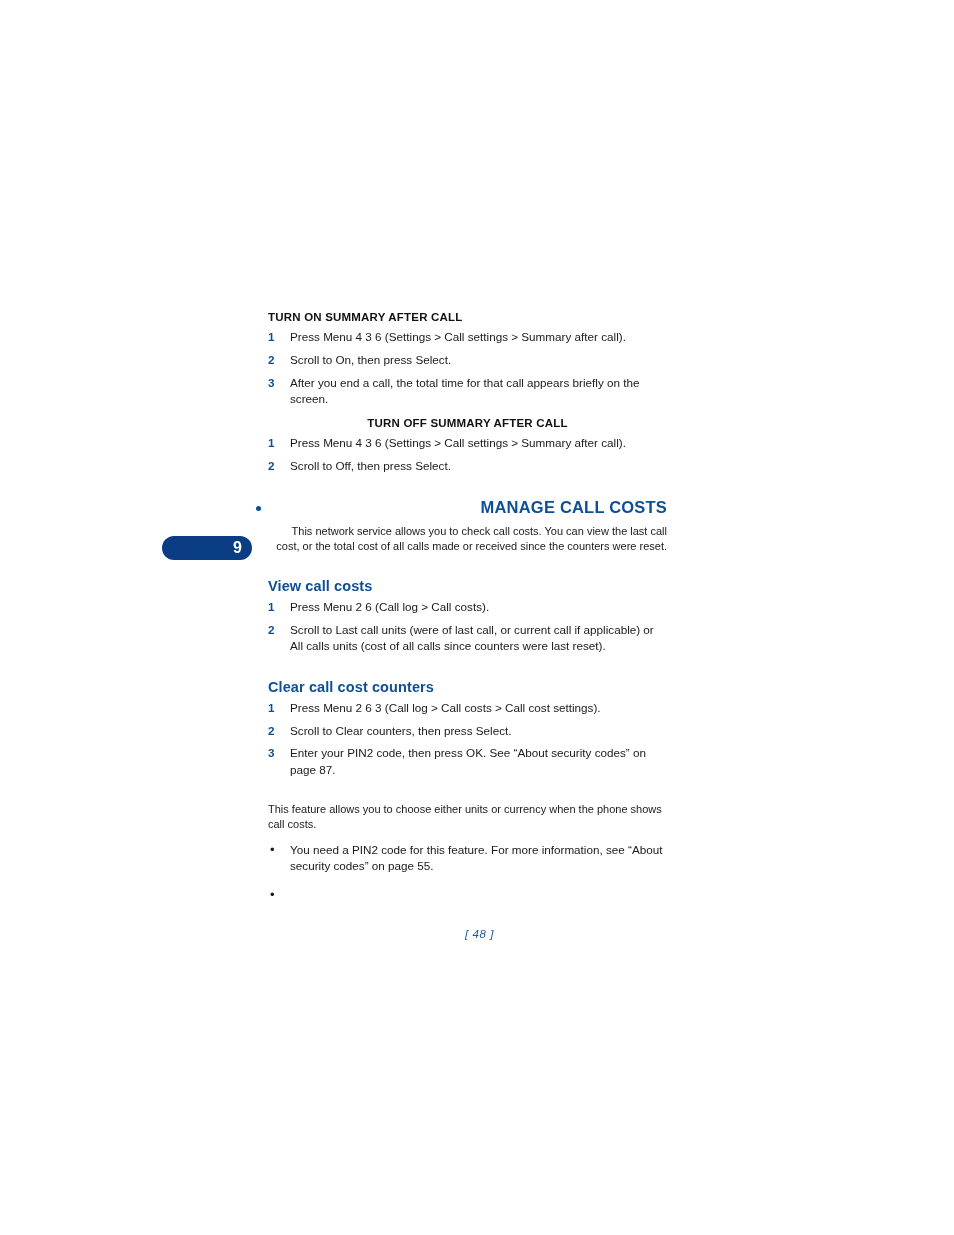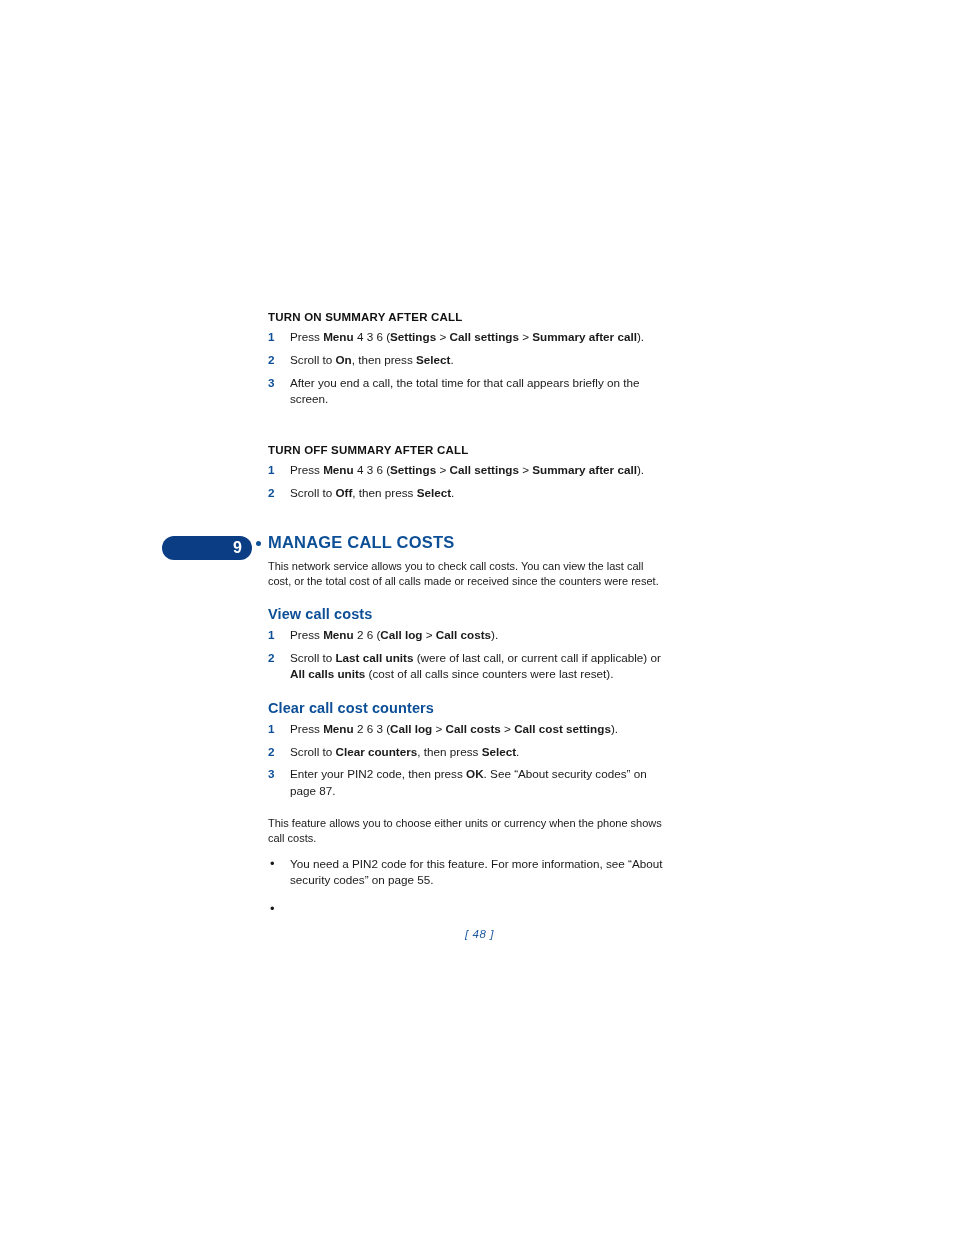--- a/index.html
+++ b/index.html
@@ -58,51 +58,51 @@
 
   
   .caps-head {
     font-size: 11.5px;
     font-weight: bold;
     color: #111111;
     letter-spacing: 0.2px;
     margin: 0 0 5px 0;
     line-height: 1.25;
   }
-  .caps-head.spaced { margin-top: 35px; }
+  .caps-head.spaced { margin-top: 8px; text-align: center; }
 
   .section-head {
     position: relative;
     font-size: 16.5px;
     font-weight: bold;
     color: #0d4f96;
     letter-spacing: 0.2px;
     margin: 0 0 6px 0;
     line-height: 1.2;
   }
   .section-head .sec-bullet {
     position: absolute;
     left: -12px;
     top: 8px;
     width: 5px;
     height: 5px;
     border-radius: 50%;
     background: #0d4f96;
   }
-  .section-wrap { margin-top: 32px; }
+  .section-wrap { margin-top: 24px; text-align: right; }
 
   .sub-head {
     font-size: 14.5px;
     font-weight: bold;
     color: #0d4f96;
     letter-spacing: 0.1px;
     margin: 0 0 4px 0;
     line-height: 1.25;
   }
-  .sub-wrap { margin-top: 16px; }
+  .sub-wrap { margin-top: 23px; }
 
   p.body {
     font-size: 11px;
     line-height: 15px;
     margin: 0 0 0 0;
     color: #1a1a1a;
   }
 
   
   ol.steps, ul.bullets {
@@ -131,21 +131,21 @@
   ul.bullets li .marker {
     position: absolute;
     left: 2px;
     top: 0;
     color: #1a1a1a;
     font-size: 13px;
     line-height: 15px;
   }
   ul.bullets.wide li { margin-bottom: 12px; }
 
-  .b { font-weight: bold; }
+  .b { font-weight: normal; }
 
   
   #folio {
     position: absolute;
     left: 280px;
     top: 928px;
     width: 399px;
     text-align: center;
     font-size: 11.5px;
     color: #1d5aa0;

